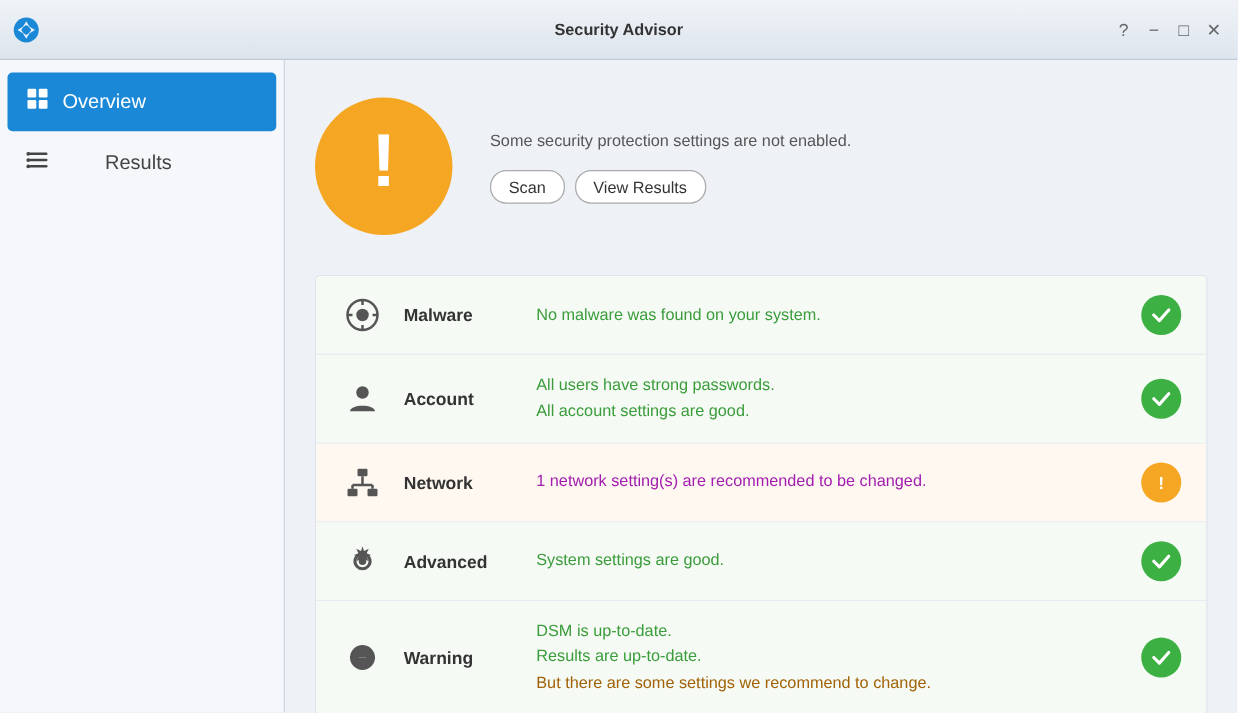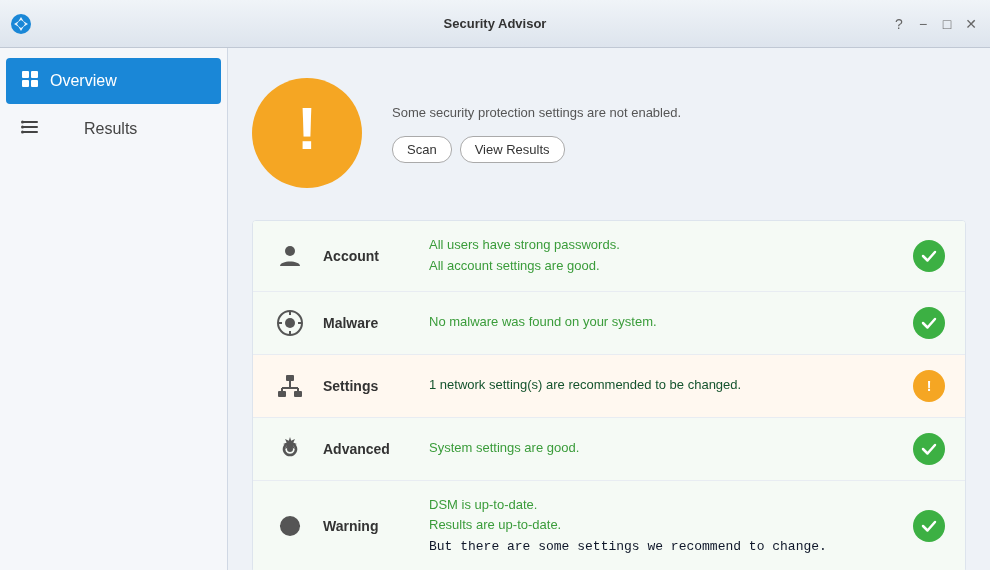--- a/index.html
+++ b/index.html
@@ -179,21 +179,21 @@
       color: #333;
       width: 90px;
       flex-shrink: 0;
     }
     .row-message {
       flex: 1;
       font-size: 13px;
       line-height: 1.6;
     }
     .row-message.ok { color: #3a9c3a; }
-    .row-message.warn { color: #14532d; }
+    .row-message.warn { color: #a21caf; }
     .row-status {
       width: 32px;
       height: 32px;
       border-radius: 50%;
       display: flex;
       align-items: center;
       justify-content: center;
       flex-shrink: 0;
     }
     .row-status.ok-status {
@@ -277,71 +277,71 @@
           <button class="btn">Scan</button>
           <button class="btn">View Results</button>
         </div>
       </div>
     </div>
 
     <div class="status-table">
 
       <div class="status-row ok-row">
         <div class="row-icon">
-          <svg viewBox="0 0 28 28" fill="#555">
-            <circle cx="14" cy="9" r="5"></circle>
-            <path d="M4 24 C4 18 24 18 24 24"></path>
-          </svg>
-        </div>
-        <div class="row-label">Account</div>
-        <div class="row-message ok">
-          <span>All users have strong passwords.</span><br>
-          <span>All account settings are good.</span>
-        </div>
-        <div class="row-status ok-status">
-          <svg viewBox="0 0 18 18">
-              <path d="M3 9 L7.5 13.5 L15 5" stroke="#fff" stroke-width="2.5" fill="none" stroke-linecap="round" stroke-linejoin="round"></path>
-            </svg>
-        </div>
-      </div>
-
-      <div class="status-row ok-row">
-        <div class="row-icon">
           <svg viewBox="0 0 28 28">
             <circle cx="14" cy="14" r="12" fill="none" stroke="#555" stroke-width="2"></circle>
             <line x1="14" y1="2" x2="14" y2="6" stroke="#555" stroke-width="2"></line>
             <line x1="14" y1="22" x2="14" y2="26" stroke="#555" stroke-width="2"></line>
             <line x1="2" y1="14" x2="6" y2="14" stroke="#555" stroke-width="2"></line>
             <line x1="22" y1="14" x2="26" y2="14" stroke="#555" stroke-width="2"></line>
             <circle cx="14" cy="14" r="5" fill="#555"></circle>
           </svg>
         </div>
         <div class="row-label">Malware</div>
         <div class="row-message ok">No malware was found on your system.</div>
+        <div class="row-status ok-status">
+          <svg viewBox="0 0 18 18">
+              <path d="M3 9 L7.5 13.5 L15 5" stroke="#fff" stroke-width="2.5" fill="none" stroke-linecap="round" stroke-linejoin="round"></path>
+            </svg>
+        </div>
+      </div>
+
+      <div class="status-row ok-row">
+        <div class="row-icon">
+          <svg viewBox="0 0 28 28" fill="#555">
+            <circle cx="14" cy="9" r="5"></circle>
+            <path d="M4 24 C4 18 24 18 24 24"></path>
+          </svg>
+        </div>
+        <div class="row-label">Account</div>
+        <div class="row-message ok">
+          <span>All users have strong passwords.</span><br>
+          <span>All account settings are good.</span>
+        </div>
         <div class="row-status ok-status">
           <svg viewBox="0 0 18 18">
               <path d="M3 9 L7.5 13.5 L15 5" stroke="#fff" stroke-width="2.5" fill="none" stroke-linecap="round" stroke-linejoin="round"></path>
             </svg>
         </div>
       </div>
 
       <div class="status-row warning-row">
         <div class="row-icon">
           <svg viewBox="0 0 28 28" fill="#555">
             <rect x="10" y="3" width="8" height="6" rx="1"></rect>
             <rect x="2" y="19" width="8" height="6" rx="1"></rect>
             <rect x="18" y="19" width="8" height="6" rx="1"></rect>
             <line x1="14" y1="9" x2="14" y2="16" stroke="#555" stroke-width="2"></line>
             <line x1="6" y1="16" x2="22" y2="16" stroke="#555" stroke-width="2"></line>
             <line x1="6" y1="16" x2="6" y2="19" stroke="#555" stroke-width="2"></line>
             <line x1="22" y1="16" x2="22" y2="19" stroke="#555" stroke-width="2"></line>
 
           </svg>
         </div>
-        <div class="row-label">Settings</div>
+        <div class="row-label">Network</div>
         <div class="row-message warn">1 network setting(s) are recommended to be changed.</div>
         <div class="row-status warn-status">
           <svg viewBox="0 0 18 18" fill="#fff">
             <text x="9" y="14" text-anchor="middle" font-size="14" font-weight="900" fill="#fff">!</text>
           </svg>
         </div>
       </div>
 
       <div class="status-row ok-row">
         <div class="row-icon">
@@ -366,21 +366,21 @@
             <path d="M5 14 A9 9 0 0 1 23 14" stroke-linecap="round"></path>
             <path d="M23 14 A9 9 0 0 1 5 14" stroke-linecap="round"></path>
             <polyline points="20,8 23,14 17,14" fill="#555" stroke="#555" stroke-width="1.5"></polyline>
             <polyline points="8,20 5,14 11,14" fill="#555" stroke="#555" stroke-width="1.5"></polyline>
           </svg>
         </div>
         <div class="row-label">Warning</div>
         <div class="row-message ok">
           <span>DSM is up-to-date.</span><br>
           <span>Results are up-to-date.</span><br>
-          <span style="color:#0f172a;font-family:Liberation Mono, monospace;">But there are some settings we recommend to change.</span>
+          <span style="color:#a16207;">But there are some settings we recommend to change.</span>
         </div>
         <div class="row-status ok-status">
           <svg viewBox="0 0 18 18">
               <path d="M3 9 L7.5 13.5 L15 5" stroke="#fff" stroke-width="2.5" fill="none" stroke-linecap="round" stroke-linejoin="round"></path>
             </svg>
         </div>
       </div>
 
     </div>
   </div>

